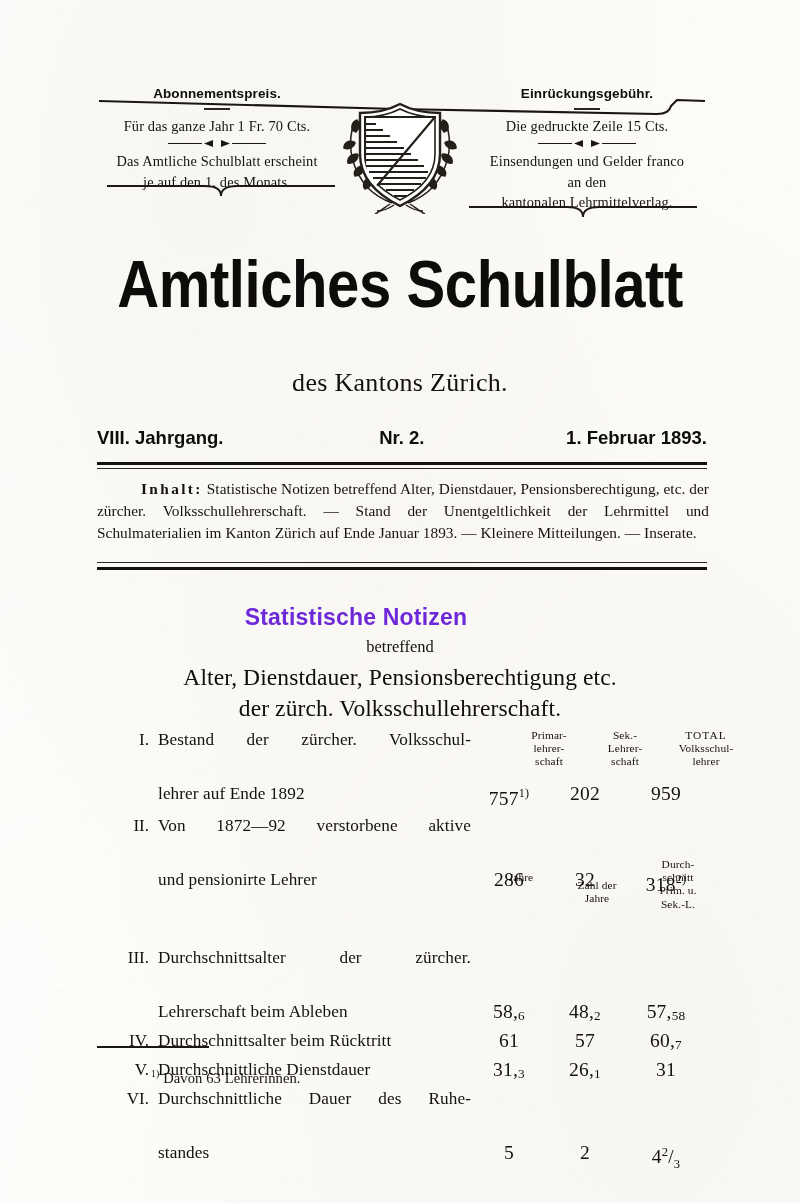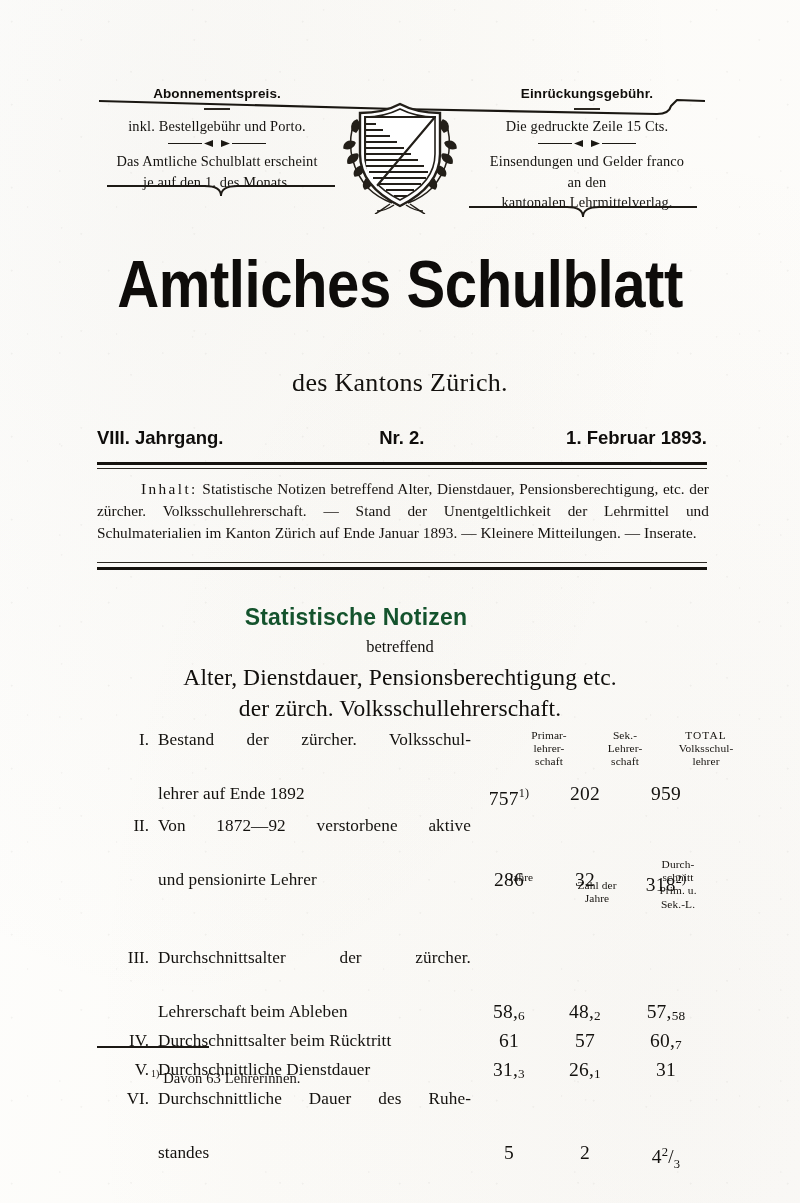--- a/index.html
+++ b/index.html
@@ -165,32 +165,32 @@
     width: 612px;
     font-size: 15.3px;
     line-height: 22.2px;
     text-align: justify;
     letter-spacing: .05px;
     color: #15120f;
   }
   .inhalt .lead {
     padding-left: 44px;
   }
-  .inhalt .kw { letter-spacing: 2.4px; }
+  .inhalt .kw { letter-spacing: 2.4px; font-weight: bold; }
 
   
   .art-h1 {
     position: absolute;
     left: 0; top: 604px; width: 712px;
     text-align: center;
     font-family: "Liberation Sans", "DejaVu Sans", sans-serif;
     font-weight: bold;
     font-size: 23px;
     letter-spacing: .2px;
-    color: #14532d;
+    color: #6d28d9;
   }
   .art-h2 {
     position: absolute;
     left: 0; top: 637px; width: 800px;
     text-align: center;
     font-size: 16.5px;
     color: #14120f;
   }
   .art-h3 {
     position: absolute;
@@ -296,21 +296,21 @@
 <div class="paper"></div>
 <div class="speckle"></div>
 
 <div class="page">
 
   <div class="mast-head">
 
     <div class="mh-side mh-left">
       <div class="mh-title">Abonnementspreis.</div>
       <div class="mh-rule-tiny"></div>
-      <div class="mh-line">inkl. Bestellgebühr und Porto.</div>
+      <div class="mh-line">Für das ganze Jahr 1 Fr. 70 Cts.</div>
       <svg class="ornament" width="110" height="9" viewBox="0 0 110 9">
         <line x1="6" y1="4.5" x2="40" y2="4.5" stroke="#1b1813" stroke-width="1.2"></line>
         <path d="M42 4.5 L51 1 L51 8 Z" fill="#1b1813"></path>
         <path d="M68 4.5 L59 1 L59 8 Z" fill="#1b1813"></path>
         <line x1="70" y1="4.5" x2="104" y2="4.5" stroke="#1b1813" stroke-width="1.2"></line>
       </svg>
       <div class="mh-line">Das Amtliche Schulblatt erscheint</div>
       <div class="mh-line">je auf den 1. des Monats.</div>
       <svg class="scallop left" width="232" height="16" viewBox="0 0 232 16">
         <path d="M2 4 L100 4 Q116 4 116 14 Q116 4 132 4 L230 4" fill="none" stroke="#1d1a15" stroke-width="1.9"></path>

